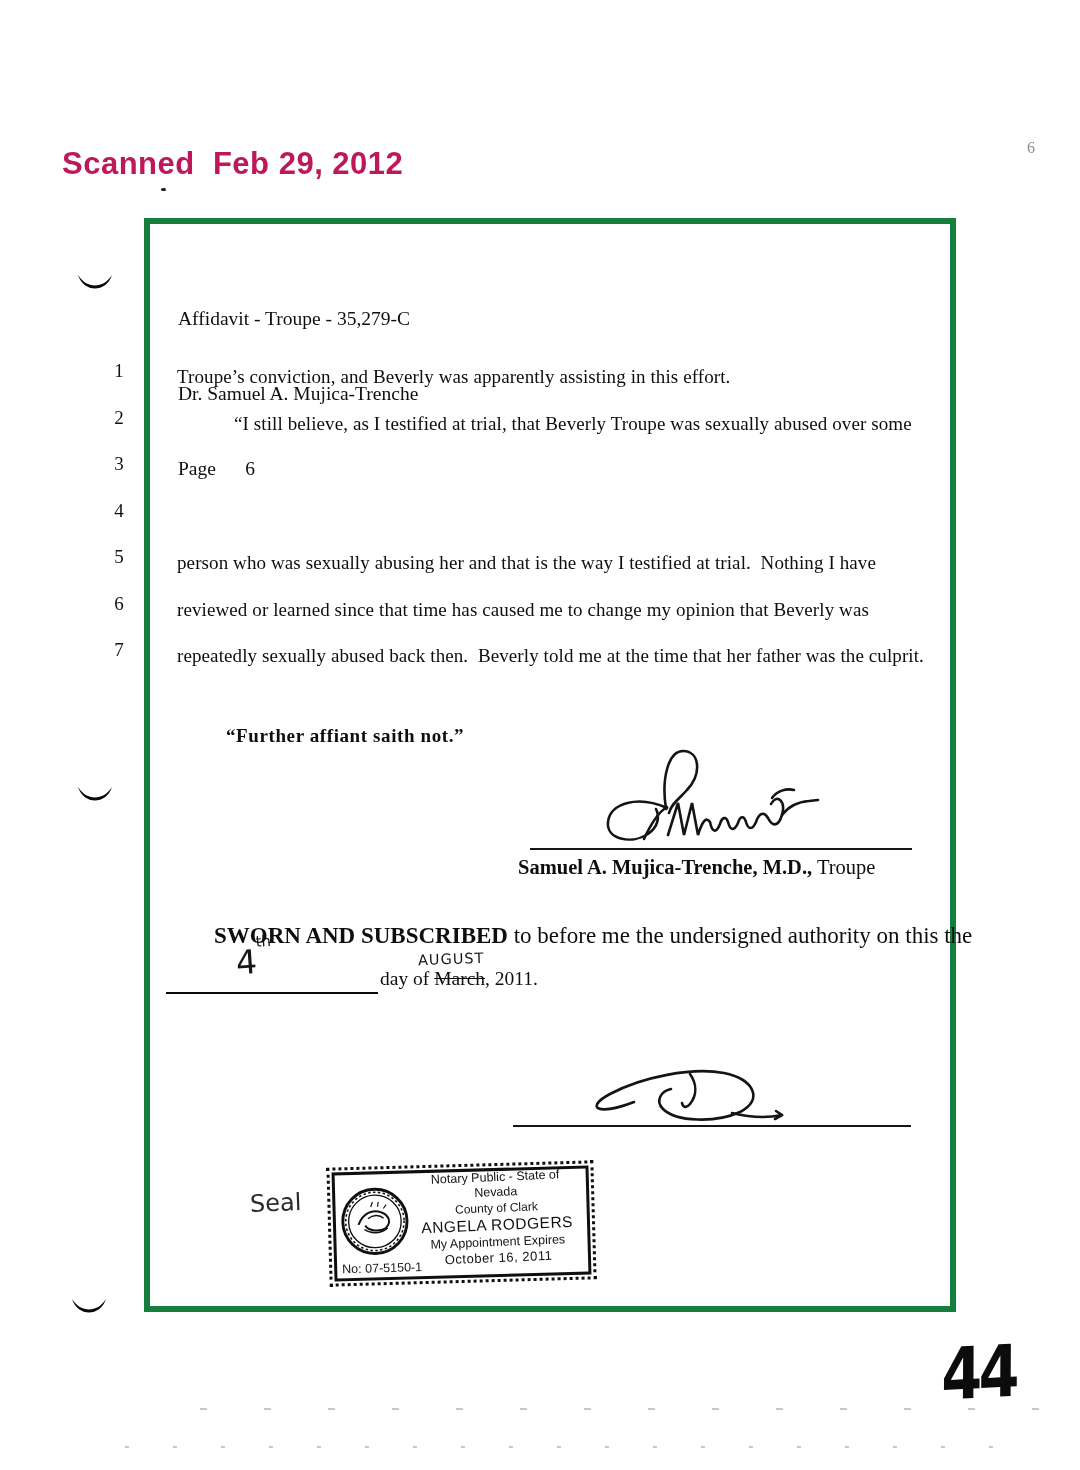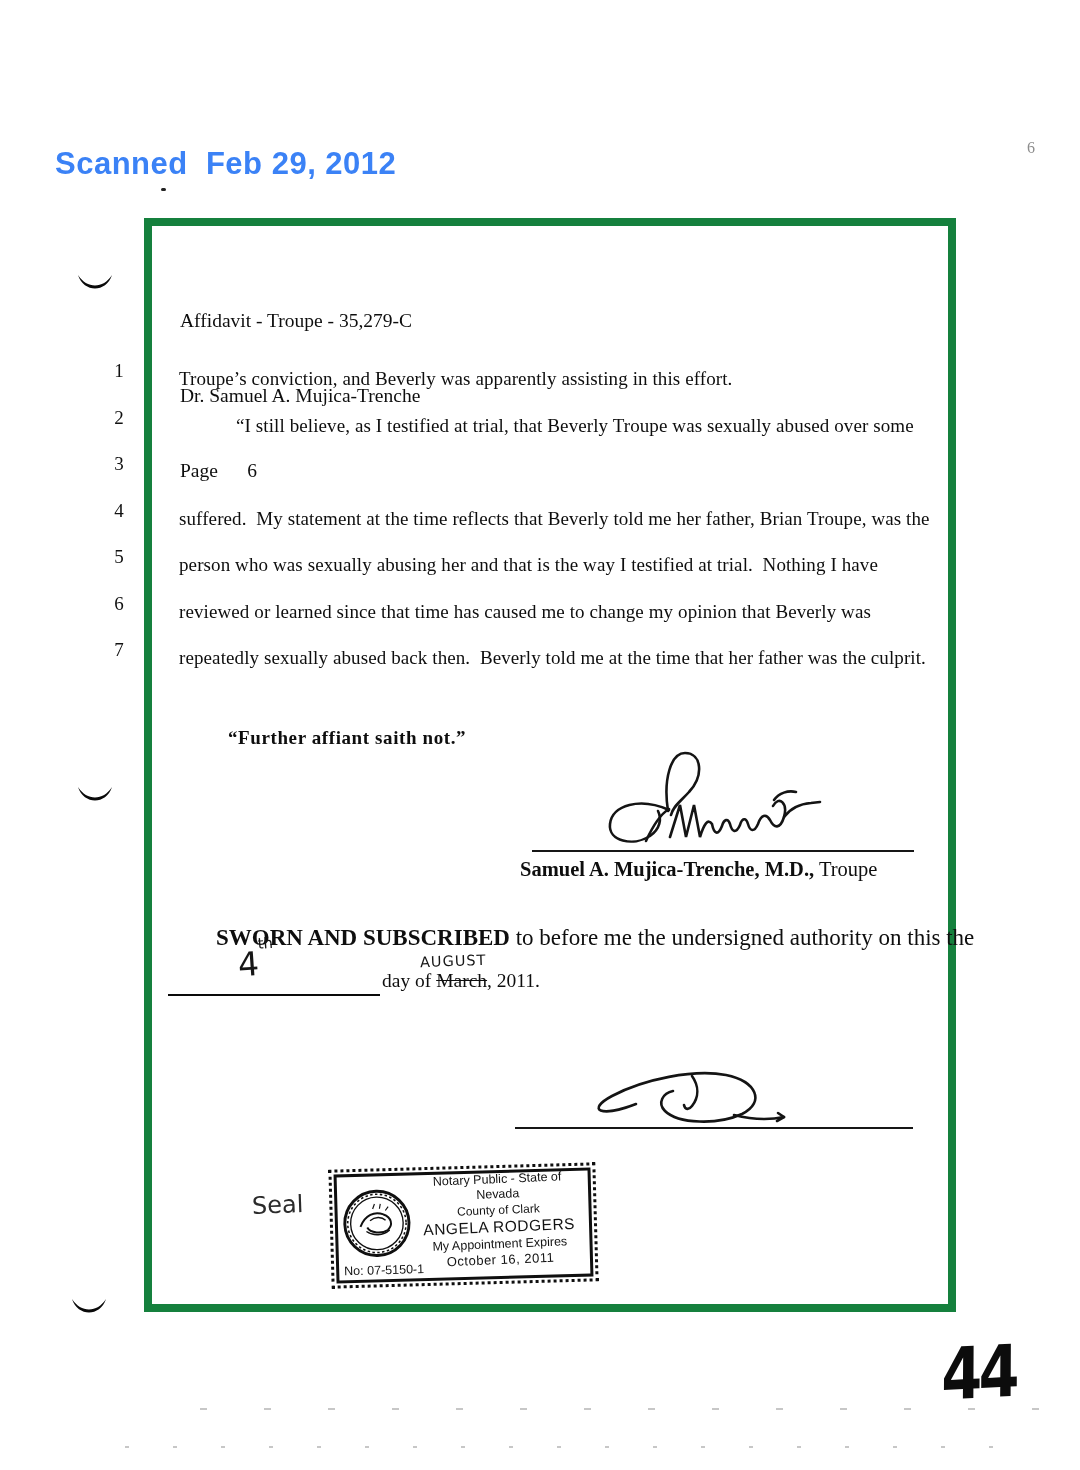--- a/index.html
+++ b/index.html
@@ -6,35 +6,35 @@
   .page {
     position:relative; width:1080px; height:1470px; margin:0 auto;
     background:#ffffff; overflow:hidden;
     font-family:"Liberation Serif", "DejaVu Serif", serif;
     color:#0e0e0e;
   }
   .abs { position:absolute; }
 
   
   .scanned-label {
-    left:55px; top:146px;
+    left:62px; top:146px;
     font-family:"Liberation Sans", sans-serif;
     font-weight:bold; font-size:31px; letter-spacing:0.5px;
-    white-space:pre; color:#3b82f6;
+    white-space:pre; color:#be185d;
   }
   .scan-speck { left:161px; top:188px; width:5px; height:3px; background:#222; border-radius:2px; }
   .corner-page-number { left:1027px; top:139px; font-size:16px; color:#8d8d8d; }
 
   
   .crescent { width:38px; height:22px; }
 
   
   .doc-box {
     left:144px; top:218px; width:812px; height:1094px;
-    border:8px solid #15803d; box-sizing:border-box; background:#fff;
+    border:6px solid #15803d; box-sizing:border-box; background:#fff;
   }
   .line-number {
     width:30px; text-align:center; font-size:19px; color:#111;
     left:104px;
   }
   .doc-header {
     left:28px; top:32px; font-size:19.5px; line-height:25px; white-space:pre;
   }
   .body-line {
     left:27px; font-size:19px; white-space:pre; letter-spacing:0.1px;
@@ -137,21 +137,20 @@
   <div class="abs doc-box">
 
     <div class="abs doc-header">
       <div>Affidavit - Troupe - 35,279-C</div>
       <div>Dr. Samuel A. Mujica-Trenche</div>
       <div>Page      6</div>
     </div>
 
     <div class="abs body-line bl1 indent">“I still believe, as I testified at trial, that Beverly Troupe was sexually abused over some</div>
     <div class="abs body-line bl0">Troupe’s conviction, and Beverly was apparently assisting in this effort.</div>
-    <div class="abs body-line bl3">suffered.  My statement at the time reflects that Beverly told me her father, Brian Troupe, was the</div>
     <div class="abs body-line bl4">person who was sexually abusing her and that is the way I testified at trial.  Nothing I have</div>
     <div class="abs body-line bl5">reviewed or learned since that time has caused me to change my opinion that Beverly was</div>
     <div class="abs body-line bl6">repeatedly sexually abused back then.  Beverly told me at the time that her father was the culprit.</div>
 
     <div class="abs closing-quote">“Further affiant saith not.”</div>
 
     <svg class="abs" style="left:426px; top:521px;" width="245" height="106" viewBox="0 0 245 106">
       <g fill="none" stroke="#141414" stroke-width="2.6" stroke-linecap="round">
         <path d="M90,64 C85,32 93,6 107,6 C124,6 126,29 111,45 C103,54 95,59 93,68"></path>
         <path d="M91,63 C62,50 34,58 32,77 C30,94 55,100 72,89 C82,82 84,72 80,64"></path>

